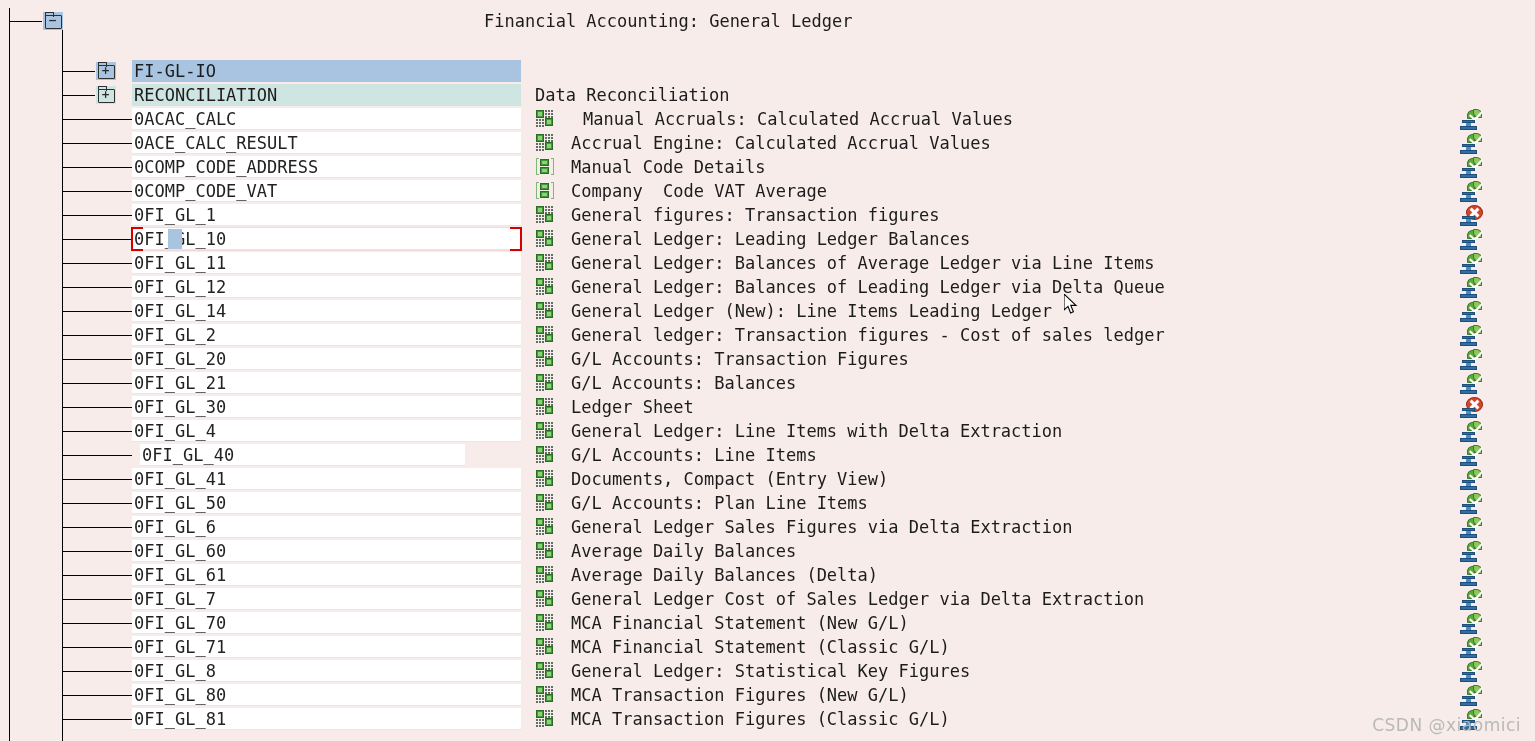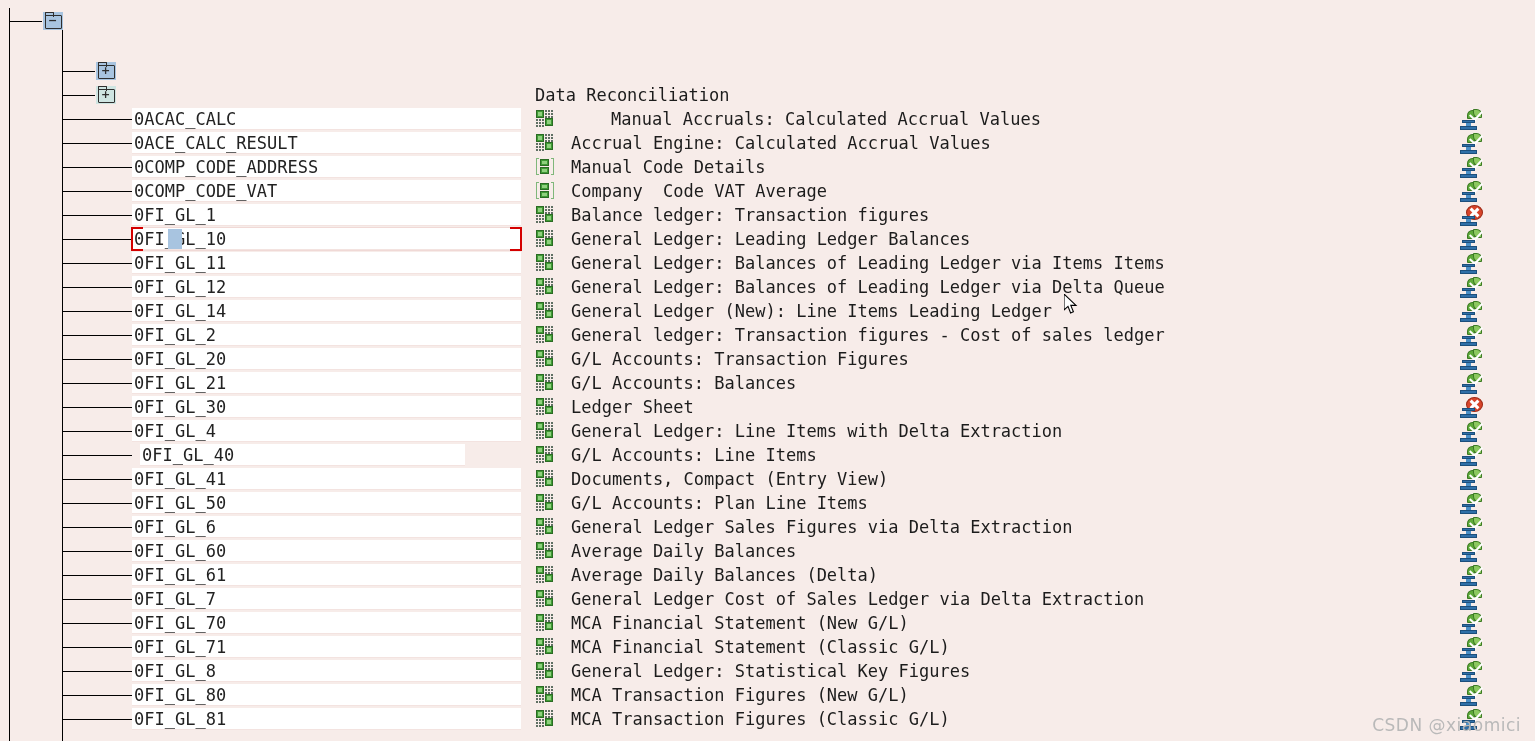--- a/index.html
+++ b/index.html
@@ -138,38 +138,41 @@
   <div class="trunk vline" style="left:9px;top:8px;width:1px;height:733px;"></div>
   <div class="trunk hline" style="left:9px;top:21px;width:33px;height:1px;"></div>
   <div class="trunk vline" style="left:62px;top:30px;width:1px;height:711px;"></div>
 
   <div class="row" style="top:10px;">
     <div class="folder" style="left:43px;top:2px;background:#a8c4e0;">
       <span class="ftab"></span>
       <span class="fbody"></span>
       <span class="fsign">−</span>
     </div>
+    <div class="desc" style="left:484px;top:0px;">Financial Accounting: General Ledger</div>
   </div>
 
   <div class="trunk hline" style="left:62px;top:71px;width:33px;height:1px;"></div>
   <div class="row" style="top:60px;">
     <div class="folder" style="left:96px;top:2px;background:#a8c4e0;">
       <span class="ftab"></span>
       <span class="fbody"></span>
       <span class="fsign">+</span>
     </div>
+    <div class="nodebox sel-blue" style="left:132px;top:0px;width:389px;">FI-GL-IO</div>
   </div>
 
   <div class="trunk hline" style="left:62px;top:95px;width:33px;height:1px;"></div>
   <div class="row" style="top:84px;">
     <div class="folder" style="left:96px;top:2px;background:#cfe5e2;">
       <span class="ftab"></span>
       <span class="fbody"></span>
       <span class="fsign">+</span>
     </div>
+    <div class="nodebox sel-teal" style="left:132px;top:0px;width:389px;">RECONCILIATION</div>
     <div class="desc" style="left:535px;top:0px;">Data Reconciliation</div>
   </div>
 
   <div id="leaf-host">
       <div class="trunk hline" style="left: 62px; top: 119px; width: 70px; height: 1px;"></div>
       <div class="nodebox leaf" style="left: 132px; top: 108px; width: 389px;">0ACAC_CALC</div>
       <div class="dsicon ds-trans" style="left: 536px; top: 110px;">
         <span class="sq a">
           <i></i>
         </span>
@@ -192,21 +195,21 @@
           <span style="left:3px;top:0px;"></span>
           <span style="left:6px;top:0px;"></span>
           <span style="left:0px;top:3px;"></span>
           <span style="left:3px;top:3px;"></span>
           <span style="left:6px;top:3px;"></span>
           <span style="left:0px;top:6px;"></span>
           <span style="left:3px;top:6px;"></span>
           <span style="left:6px;top:6px;"></span>
         </span>
       </div>
-      <div class="desc" style="left: 571px; top: 108px; padding-left: 40px;">Manual Accruals: Calculated Accrual Values</div>
+      <div class="desc" style="left: 543px; top: 108px; padding-left: 40px;">Manual Accruals: Calculated Accrual Values</div>
       <div class="statusicon" style="left: 1458px; top: 109px;">
         <span class="st-ok">
           <span class="leafA"></span>
           <span class="leafB"></span>
           <span class="chk"></span>
         </span>
         <span class="st-base">
           <span class="cap"></span>
           <span class="stem"></span>
           <span class="plate"></span>
@@ -332,21 +335,21 @@
           <span style="left:3px;top:0px;"></span>
           <span style="left:6px;top:0px;"></span>
           <span style="left:0px;top:3px;"></span>
           <span style="left:3px;top:3px;"></span>
           <span style="left:6px;top:3px;"></span>
           <span style="left:0px;top:6px;"></span>
           <span style="left:3px;top:6px;"></span>
           <span style="left:6px;top:6px;"></span>
         </span>
       </div>
-      <div class="desc" style="left: 571px; top: 204px;">Balance ledger: Transaction figures</div>
+      <div class="desc" style="left: 571px; top: 204px;">General figures: Transaction figures</div>
       <div class="statusicon" style="left: 1458px; top: 205px;">
         <span class="st-err">
           <span class="blob"></span>
           <span class="x1"></span>
           <span class="x2"></span>
         </span>
         <span class="st-base">
           <span class="cap"></span>
           <span class="stem"></span>
           <span class="plate"></span>
@@ -431,21 +434,21 @@
           <span style="left:3px;top:0px;"></span>
           <span style="left:6px;top:0px;"></span>
           <span style="left:0px;top:3px;"></span>
           <span style="left:3px;top:3px;"></span>
           <span style="left:6px;top:3px;"></span>
           <span style="left:0px;top:6px;"></span>
           <span style="left:3px;top:6px;"></span>
           <span style="left:6px;top:6px;"></span>
         </span>
       </div>
-      <div class="desc" style="left: 571px; top: 252px;">General Ledger: Balances of Leading Ledger via Items Items</div>
+      <div class="desc" style="left: 571px; top: 252px;">General Ledger: Balances of Average Ledger via Line Items</div>
       <div class="statusicon" style="left: 1458px; top: 253px;">
         <span class="st-ok">
           <span class="leafA"></span>
           <span class="leafB"></span>
           <span class="chk"></span>
         </span>
         <span class="st-base">
           <span class="cap"></span>
           <span class="stem"></span>
           <span class="plate"></span>

